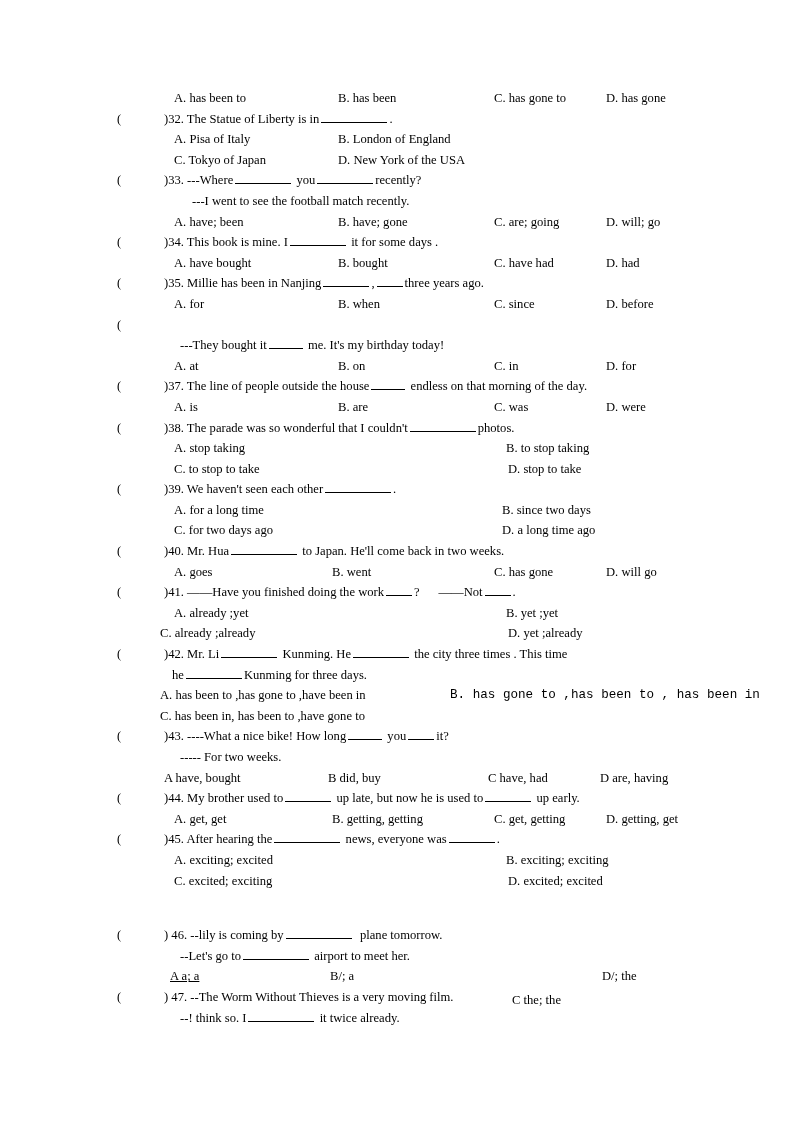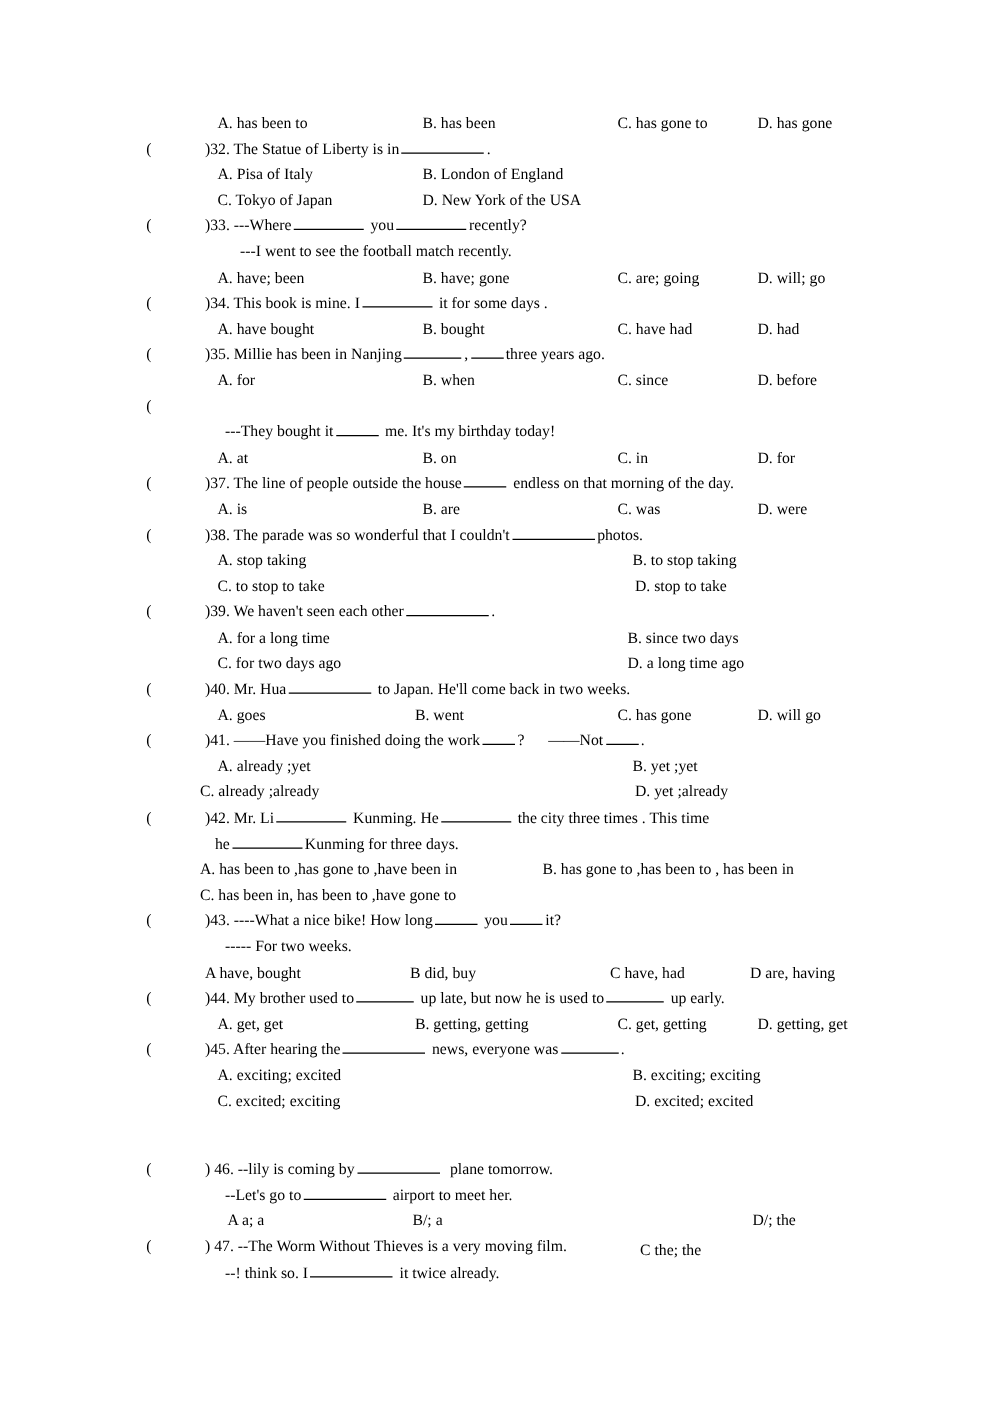--- a/index.html
+++ b/index.html
@@ -73,36 +73,36 @@
     position: absolute;
     top: 0;
   }
   .colA { left: 66px; }
   .colB { left: 230px; }
   .colC { left: 386px; }
   .colD { left: 498px; }
   .colB2 { left: 394px; }
 
   .colA3 { left: 52px; }
-  .colB3 { left: 326px; }
+  .colB3 { left: 342px; font-family: Liberation Mono, monospace; }
 
   .colA4 { left: 56px; }
   .colB4 { left: 220px; }
   .colC4 { left: 380px; }
   .colD4 { left: 492px; }
 
   .colA5 { left: 66px; }
   .colB5 { left: 224px; }
   .colC5 { left: 386px; }
   .colD5 { left: 498px; }
 
   .colB6 { left: 398px; }
   .colD6 { left: 400px; }
 
-  .colA7 { left: 74px; }
+  .colA7 { left: 62px; text-decoration: underline; }
   .colB7 { left: 222px; }
   .colC7 { left: 404px; margin-top: 24px; }
   .colD7 { left: 494px; }
 
   
   .blank {
     display: inline-block;
     border-bottom: 1px solid #000;
     vertical-align: baseline;
     height: 0.92em;

